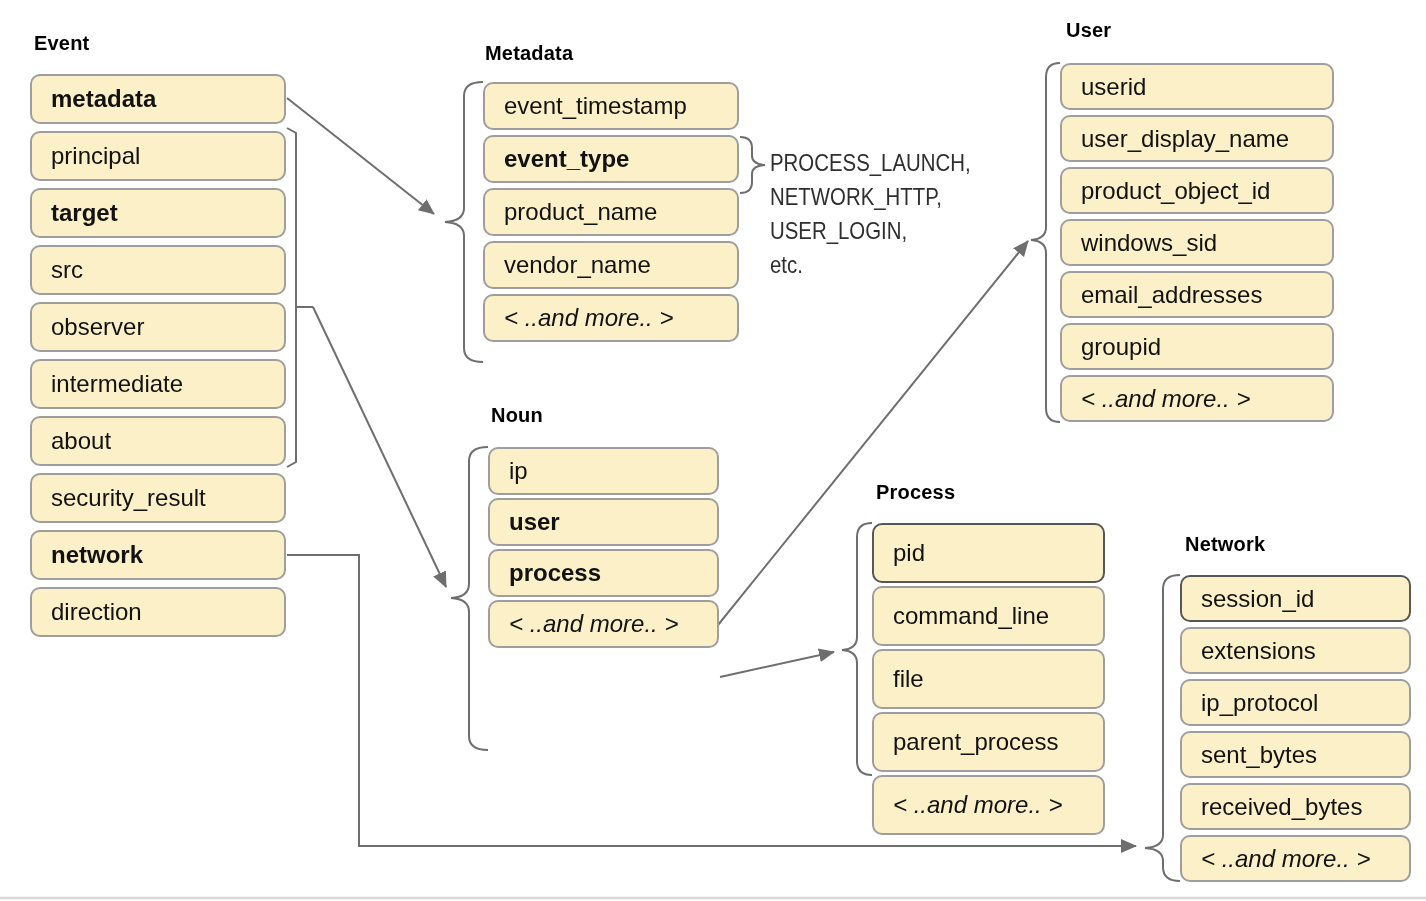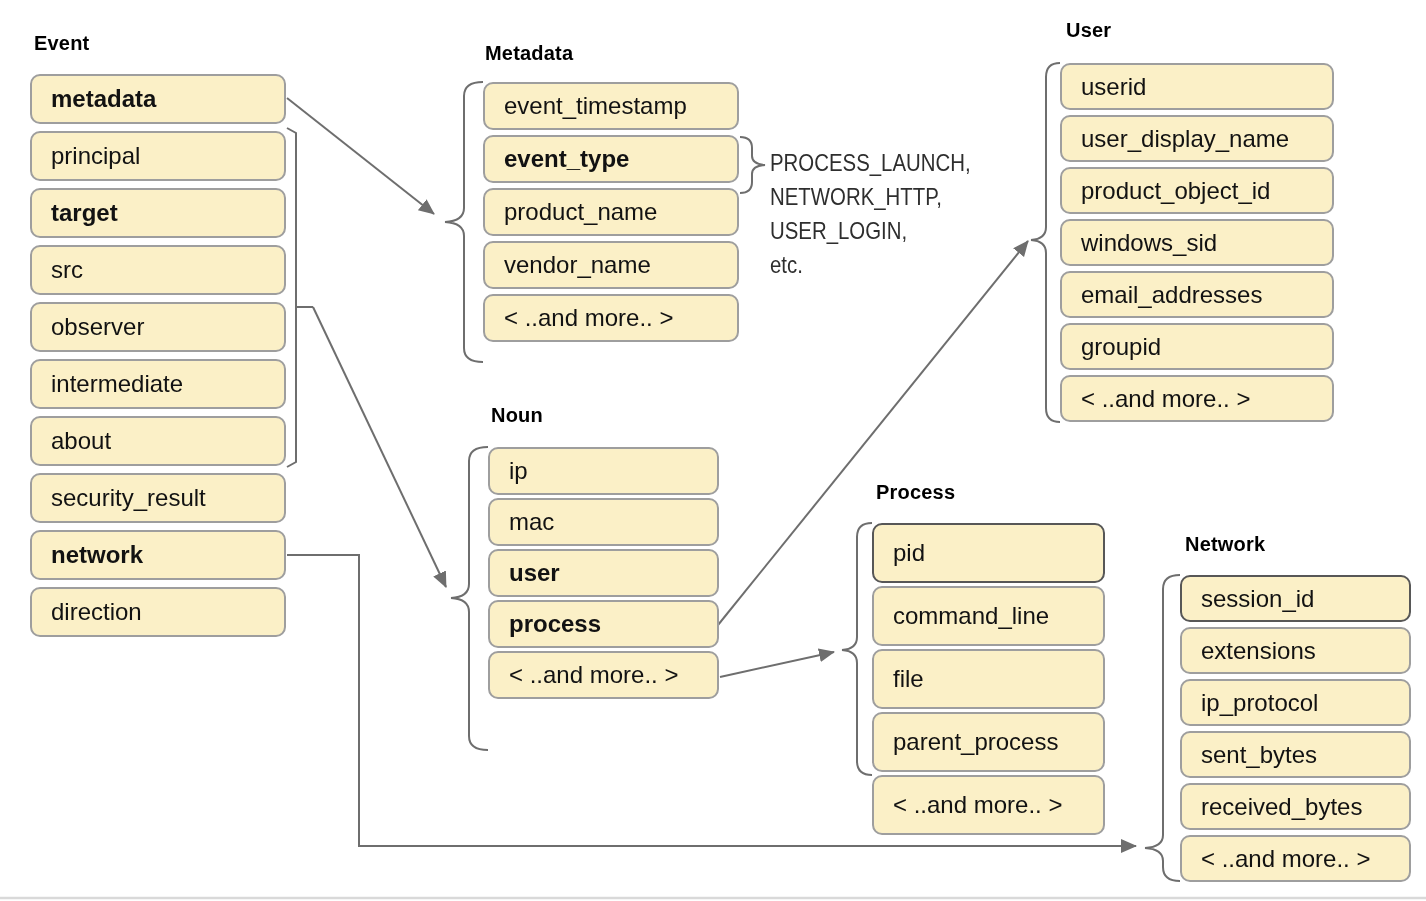--- a/index.html
+++ b/index.html
@@ -26,21 +26,21 @@
     box-sizing:border-box;
     border:2px solid var(--box-border,#9e9e9e);
     background:var(--box-fill,#fbf0c7);
     border-radius:10px;
     display:flex;align-items:center;
     padding-left:19px;
     font-size:24px;color:#121212;
     white-space:nowrap;
   }
   .box.bold{font-weight:bold;}
-  .box.italic{}
+  .box.italic{font-style:italic;}
   .box.dark{border-color:var(--box-border-dark,#575757);}
 
   
   #group-event   {left:30px;  top:74px;  width:256px; gap:7px;}
   #group-event .box{height:50px;}
   #group-metadata{left:483px; top:82px;  width:256px; gap:5px;}
   #group-metadata .box{height:48px;}
   #group-noun    {left:488px; top:447px; width:231px; gap:3px;}
   #group-noun .box{height:48px;}
   #group-user    {left:1060px;top:63px;  width:274px; gap:5px;}
@@ -110,21 +110,20 @@
     </div>
   <div class="fields" id="group-metadata">
       <div class="box">event_timestamp</div>
       <div class="box bold">event_type</div>
       <div class="box">product_name</div>
       <div class="box">vendor_name</div>
       <div class="box italic">&lt; ..and more.. &gt;</div>
     </div>
   <div class="fields" id="group-noun">
       <div class="box">ip</div>
-      <div class="box">mac</div>
       <div class="box bold">user</div>
       <div class="box bold">process</div>
       <div class="box italic">&lt; ..and more.. &gt;</div>
     </div>
   <div class="fields" id="group-user">
       <div class="box">userid</div>
       <div class="box">user_display_name</div>
       <div class="box">product_object_id</div>
       <div class="box">windows_sid</div>
       <div class="box">email_addresses</div>

